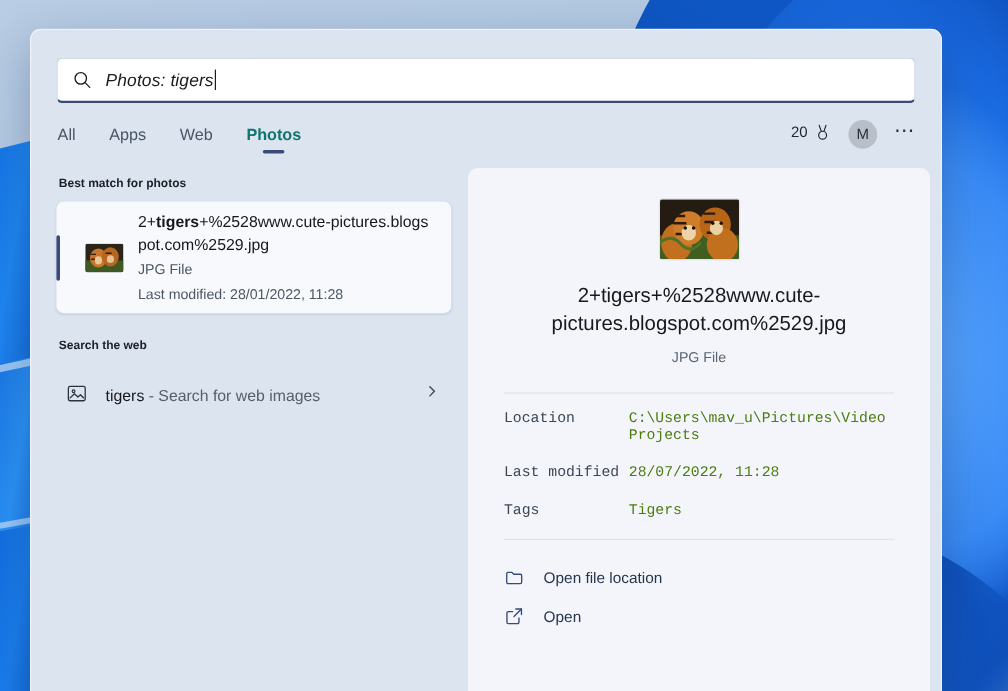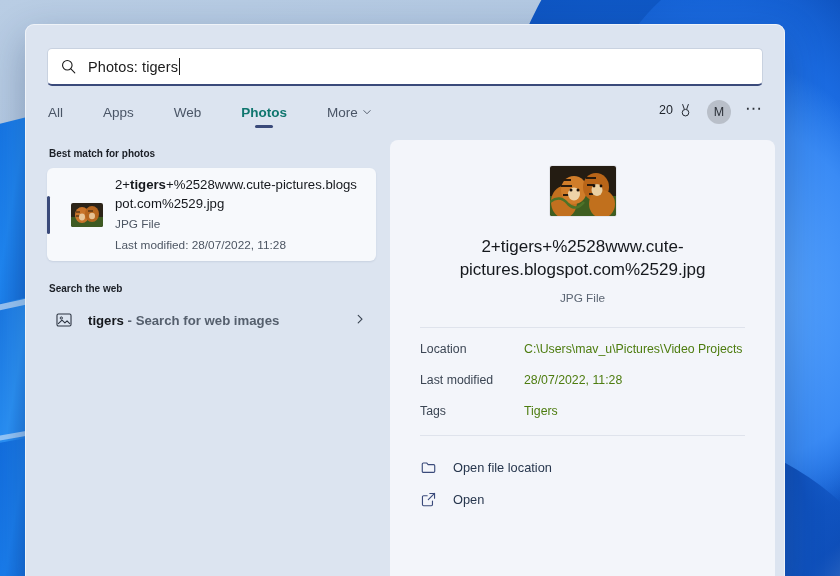--- a/index.html
+++ b/index.html
@@ -79,20 +79,21 @@
     border-radius: 9px 9px 0 0;
     box-shadow: 0 14px 38px rgba(20,40,80,.30), 0 0 0 1px rgba(255,255,255,.55) inset;
     overflow: hidden;
     display: flex;
     flex-direction: column;
   }
 
   
   .searchbox-wrap {
     padding: 24px 22px 0 22px;
+    font-style: italic;
   }
   .searchbox {
     height: 38px;
     background: #ffffff;
     border: 1px solid #c9d2e0;
     border-bottom: 2px solid #3a4a7a;
     border-radius: 5px;
     display: flex;
     align-items: center;
     padding: 0 12px;
@@ -113,21 +114,21 @@
     margin-left: 1px;
   }
 
   
   .tabrow {
     display: flex;
     align-items: center;
     padding: 12px 22px 0 22px;
     height: 46px;
   }
-  .tabs { display: flex; align-items: center; gap: 12px; flex: 1 1 auto; }
+  .tabs { display: flex; align-items: center; gap: 0; flex: 1 1 auto; }
   .tab {
     position: relative;
     font-size: 13.5px;
     color: #4a5566;
     padding: 4px 14px 10px 14px;
     cursor: default;
     white-space: nowrap;
     display: flex;
     align-items: center;
     gap: 4px;
@@ -220,26 +221,25 @@
   .result-title b { font-weight: 700; }
   .result-sub {
     font-size: 11.8px;
     color: #4d5663;
     margin-top: 3px;
     line-height: 1.5;
   }
 
   .web-item {
     display: flex;
-    align-items: center;
+    align-items: flex-end;
     width: 329px;
     height: 34px;
     padding: 0 10px 0 8px;
     margin-top: 2px;
-    font-weight: bold;
   }
   .web-icon { flex: 0 0 auto; margin-right: 15px; display: flex; }
   .web-label { font-size: 13.2px; color: #15181d; flex: 1 1 auto; }
   .web-label .dim { color: #555f6d; }
   .chev-right { flex: 0 0 auto; color: #3c4654; }
 
   
   .right-col {
     flex: 1 1 auto;
     margin: 8px 10px 0 2px;
@@ -271,23 +271,24 @@
     color: #5a6472;
   }
   .divider {
     height: 1px;
     background: #dfe3ec;
     margin: 22px 6px 0 6px;
   }
   .meta-list { padding: 14px 6px 0 6px; }
   .meta-row {
     display: flex;
-    align-items: center;
+    align-items: flex-start;
     font-size: 12.3px;
     margin-bottom: 17px;
+    font-family: Liberation Mono, monospace;
   }
   .meta-key { flex: 0 0 104px; color: #3c4654; }
   .meta-val { color: #4d7c0f; }
   .actions { padding: 16px 6px 0 6px; }
   .action-row {
     display: flex;
     align-items: center;
     gap: 16px;
     height: 32px;
     font-size: 12.8px;
@@ -331,28 +332,20 @@
       </div>
       <div class="tab">
         <span>Apps</span>
       </div>
       <div class="tab">
         <span>Web</span>
       </div>
       <div class="tab active">
         <span>Photos</span>
       </div>
-      <div class="tab">
-        <span>More</span>
-        <span>
-          <svg width="10" height="10" viewBox="0 0 12 12" fill="none">
-            <path d="M2.2 4.3 L6 8.1 L9.8 4.3" stroke="#4a5566" stroke-width="1.1" stroke-linecap="round" stroke-linejoin="round"></path>
-          </svg>
-        </span>
-      </div>
     </div>
 
     <div class="tabrow-right">
       <div class="rewards">
         <span>20</span>
         <span>
           <svg width="15" height="15" viewBox="0 0 16 16" fill="none">
             <path d="M5 1.6 L6.6 6.2 M11 1.6 L9.4 6.2" stroke="#21262e" stroke-width="1.05" stroke-linecap="round"></path>
             <circle cx="8" cy="10.3" r="3.5" stroke="#21262e" stroke-width="1.05"></circle>
           </svg>
@@ -379,21 +372,21 @@
             <ellipse cx="11" cy="12" rx="7" ry="8" fill="#c8742a"></ellipse>
             <ellipse cx="21" cy="11" rx="7" ry="8" fill="#b5661f"></ellipse>
             <path d="M5 9 h4 M5 13 h5 M17 8 h5 M18 13 h5" stroke="#2b1d10" stroke-width="1.2"></path>
             <ellipse cx="11" cy="14" rx="3" ry="3.4" fill="#e8c79a"></ellipse>
             <ellipse cx="21" cy="13" rx="3" ry="3.2" fill="#e6c193"></ellipse>
           </svg>
         </div>
         <div class="result-meta">
           <div class="result-title"><span>2+</span><b>tigers</b><span>+%2528www.cute-pictures.blogspot.com%2529.jpg</span></div>
           <div class="result-sub">JPG File</div>
-          <div class="result-sub">Last modified: 28/07/2022, 11:28</div>
+          <div class="result-sub">Last modified: 28/01/2022, 11:28</div>
         </div>
       </div>
 
       <div class="section-title" style="margin-top:22px;">Search the web</div>
 
       <div class="web-item">
         <span class="web-icon">
           <svg width="18" height="18" viewBox="0 0 20 20" fill="none">
             <rect x="2.2" y="3.4" width="15.6" height="13.2" rx="1.6" stroke="#2b3340" stroke-width="1.2"></rect>
             <circle cx="7" cy="7.8" r="1.25" stroke="#2b3340" stroke-width="1.1"></circle>

